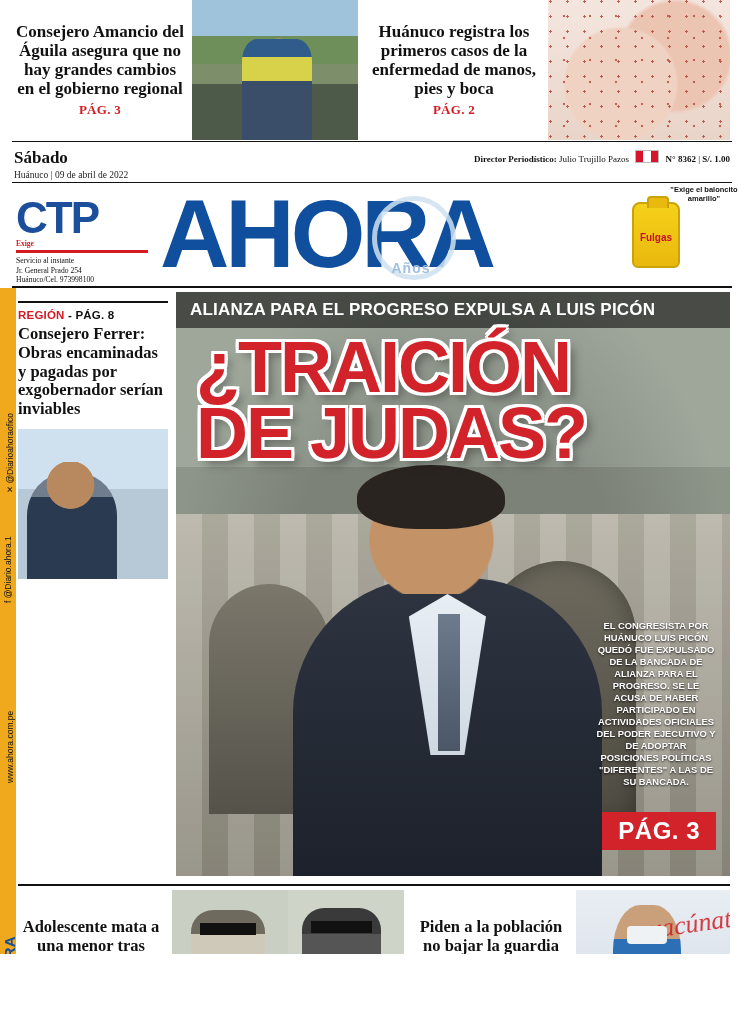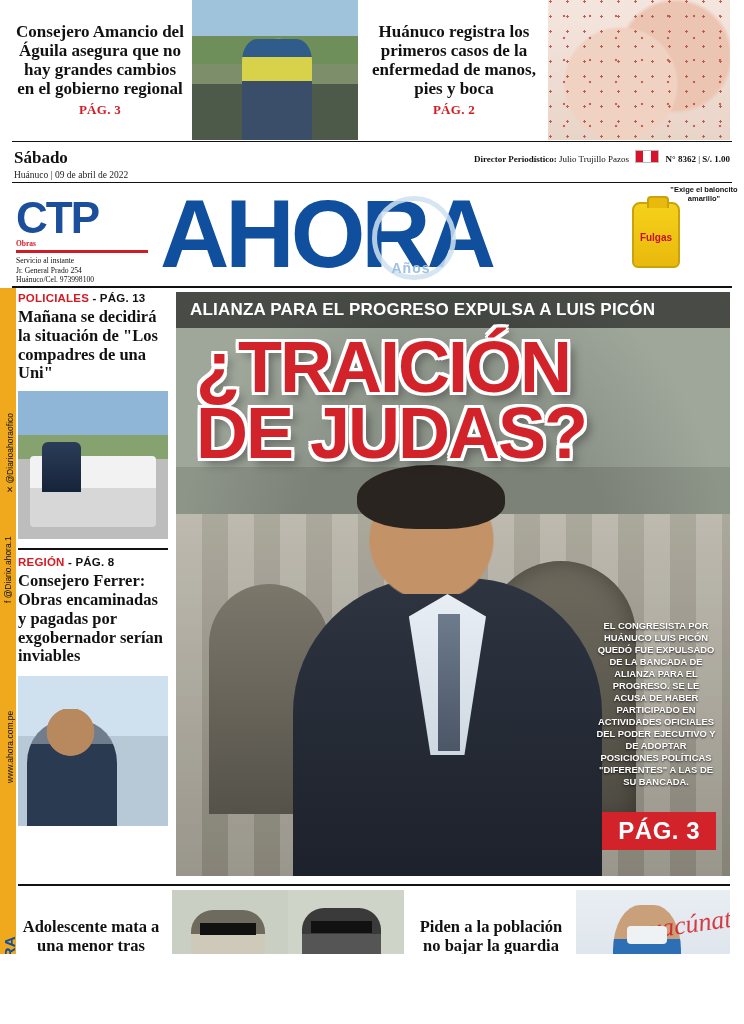--- a/index.html
+++ b/index.html
@@ -297,21 +297,21 @@
   </div>
 
   <div class="hr-thin" style="top:182px;"></div>
 
   <div class="masthead">
 
     <div class="ctp">
       <div class="ctp-word">
         <span style="color:#1b4f9c">CTP</span>
       </div>
-      <div class="ctp-sub">Obras</div>
+      <div class="ctp-sub">Exige</div>
       <div class="ctp-bar"></div>
       <div class="ctp-addr">Servicio al instante</div>
       <div class="ctp-addr">Jr. General Prado 254</div>
       <div class="ctp-addr">Huánuco/Cel. 973998100</div>
     </div>
 
     <div class="ahora">
       <span>AHORA</span>
       <span class="ring"></span>
       <span class="anos">Años</span>
@@ -331,29 +331,20 @@
     </div>
     <div class="rail-txt">
       f <span>@Diario.ahora.1</span>
     </div>
     <div class="rail-txt2">www.ahora.com.pe</div>
     <div class="rail-ahora">AHORA</div>
   </div>
 
   <div class="leftcol">
 
-    <div>
-      <div class="kicker">
-        <span>POLICIALES</span>
-        <span class="pag"> - </span>
-        <span class="pag">PÁG. 13</span>
-      </div>
-      <div class="lc-head">Mañana se decidirá la situación de "Los compadres de una Uni"</div>
-      <div class="lc-photo1"></div>
-    </div>
 
     <div class="hrline"></div>
 
     <div>
       <div class="kicker">
         <span>REGIÓN</span>
         <span class="pag"> - </span>
         <span class="pag">PÁG. 8</span>
       </div>
       <div class="lc-head">Consejero Ferrer: Obras encaminadas y pagadas por exgobernador serían inviables</div>

